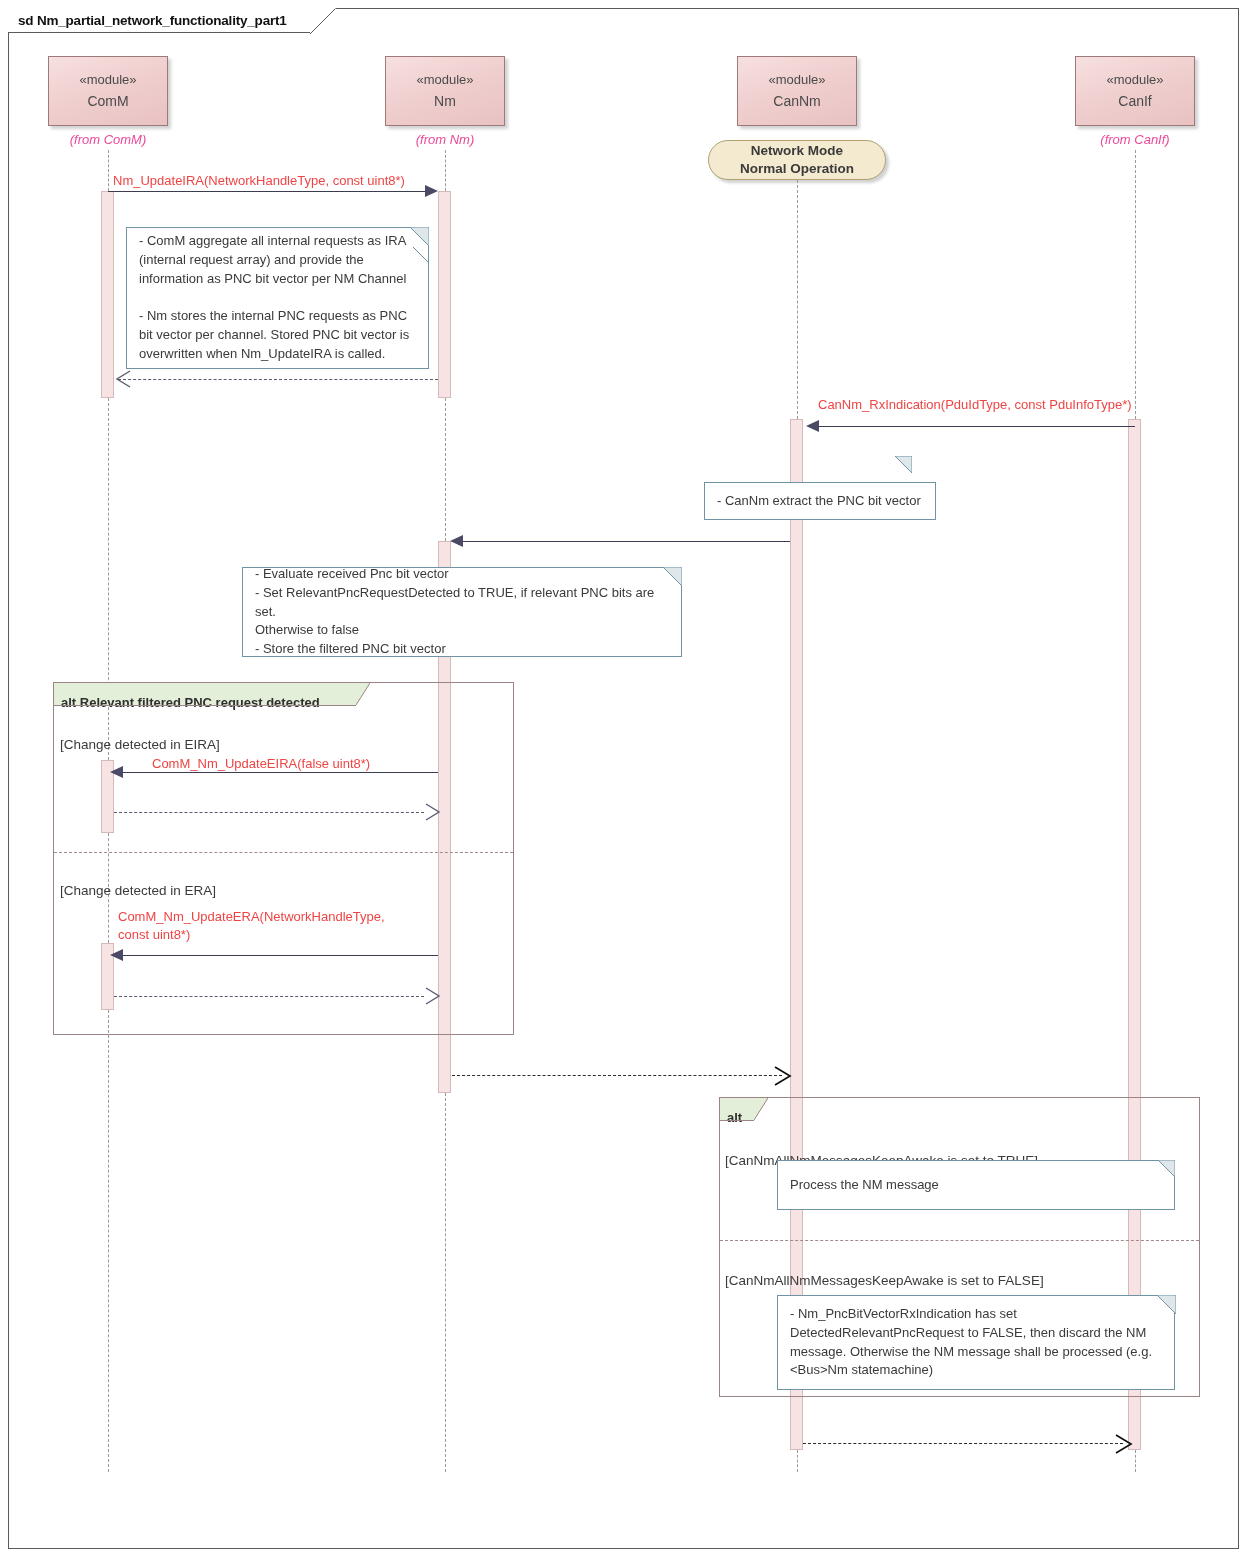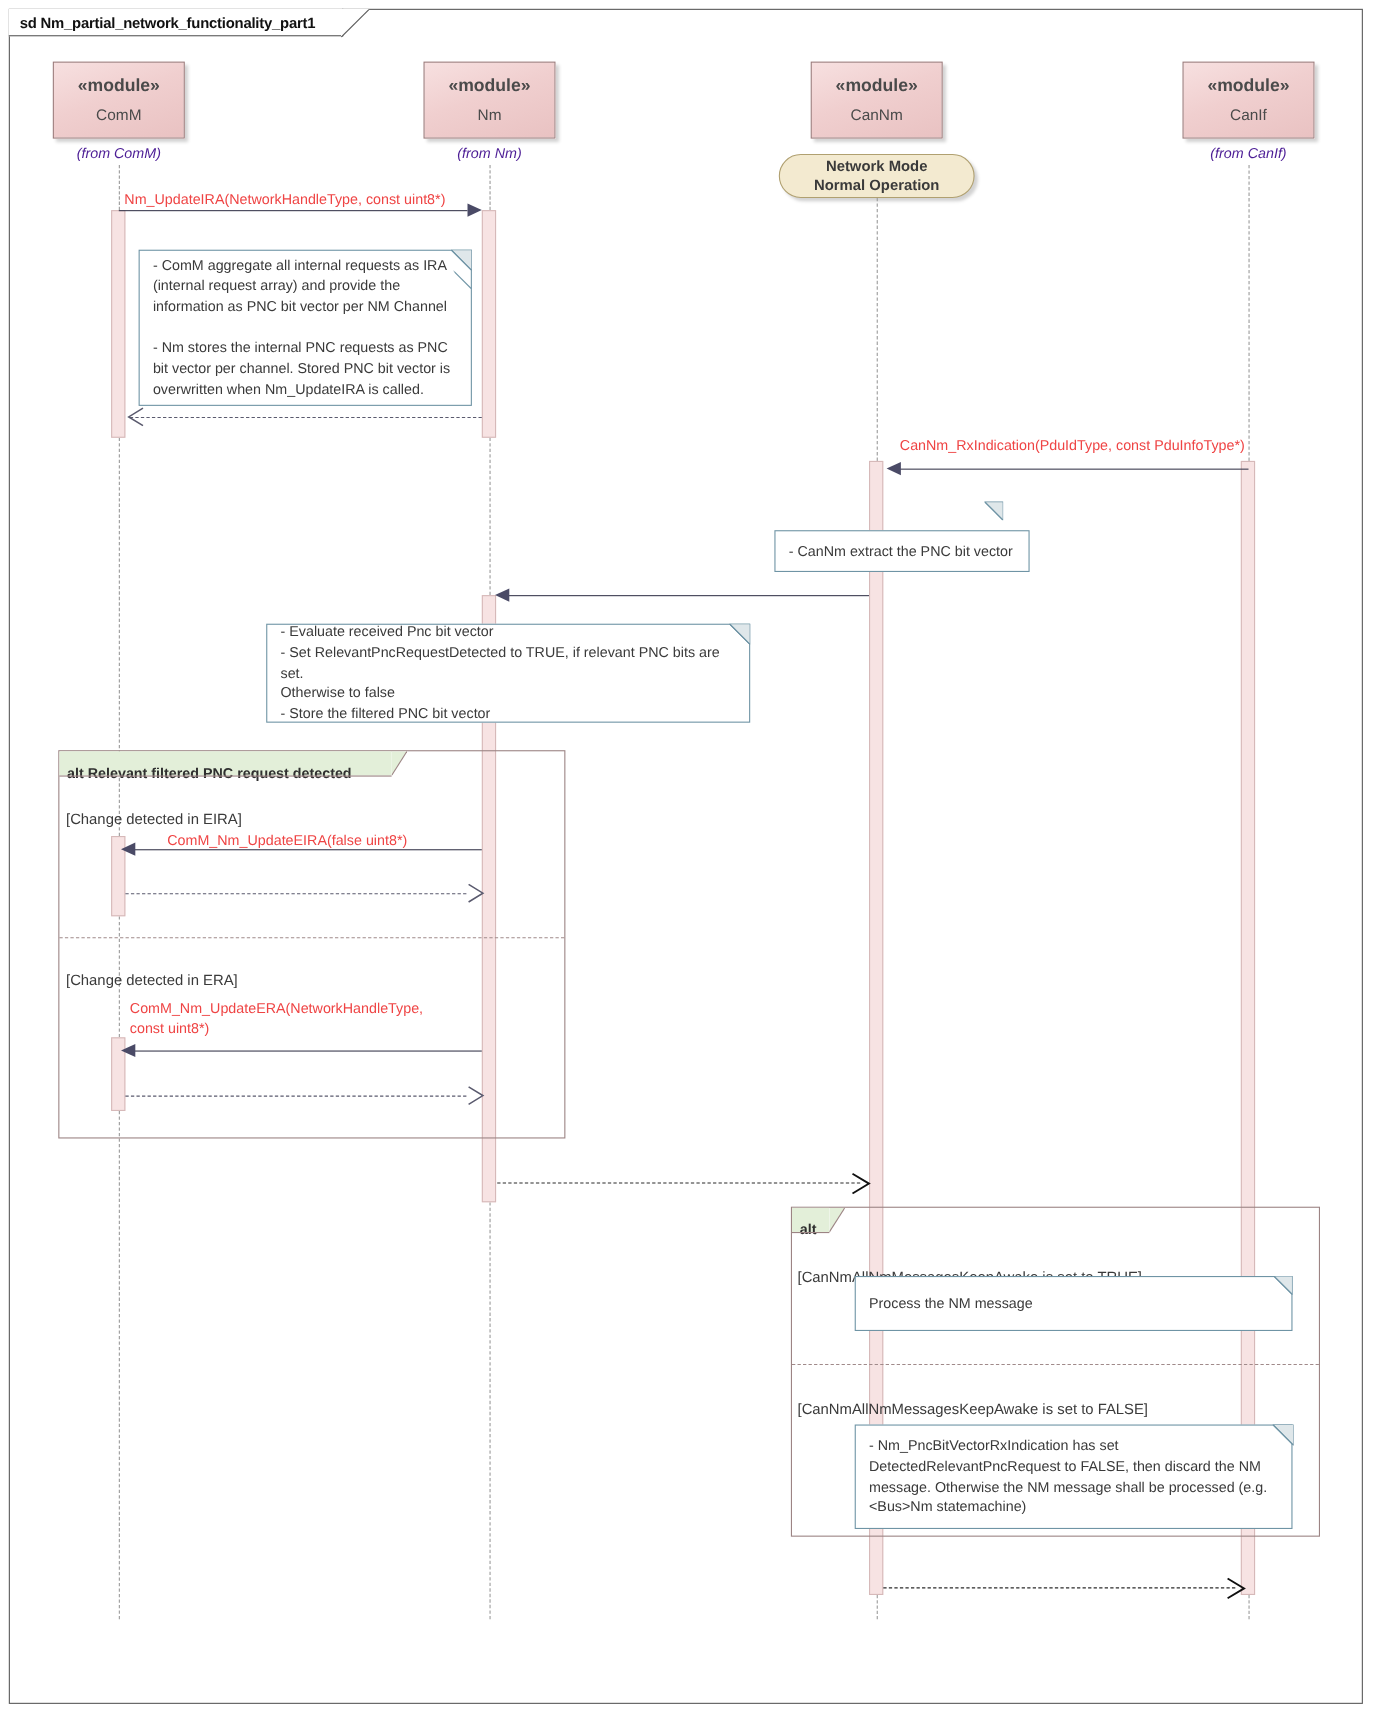--- a/index.html
+++ b/index.html
@@ -68,28 +68,28 @@
     background: linear-gradient(160deg, #f7e0e0 0%, #f0cfcf 45%, #e9c2c2 100%);
     box-shadow: 3px 3px 3px rgba(0,0,0,0.18);
     display: flex;
     flex-direction: column;
     align-items: center;
     justify-content: center;
     color: #4a4a4a;
     font-size: 13.5px;
     line-height: 1.65;
   }
-  .lifeline-box .stereo { font-size: 16px; font-weight: bold; }
+  .lifeline-box .stereo { font-size: 13px; }
   .lifeline-box .lname  { font-size: 14px; }
 
   .lifeline-from {
     position: absolute;
     font-size: 13px;
     font-style: italic;
-    color: #4c1d95;
+    color: #ec4899;
     white-space: nowrap;
     transform: translateX(-50%);
   }
   .lifeline-dash {
     position: absolute;
     width: 0;
     border-left: 1px dashed #9a9a9a;
   }
 
   

